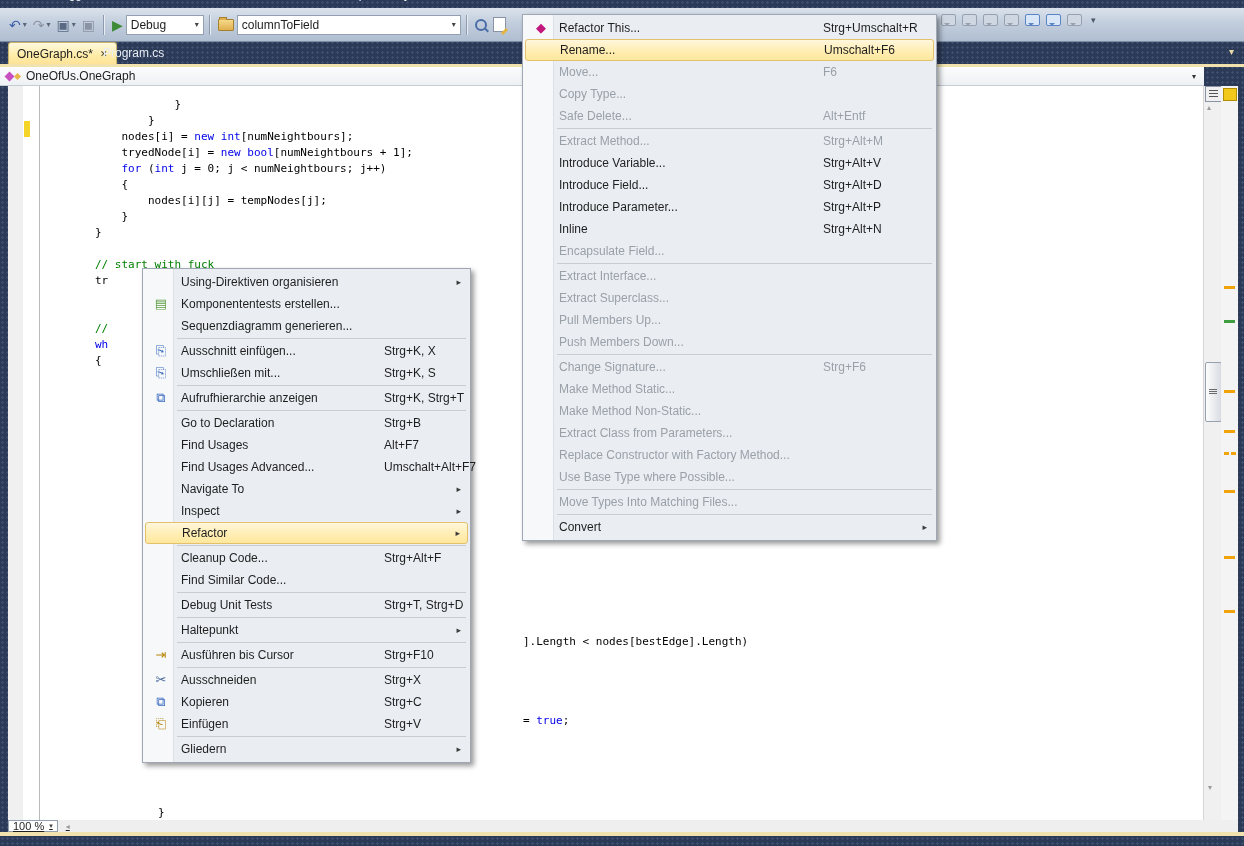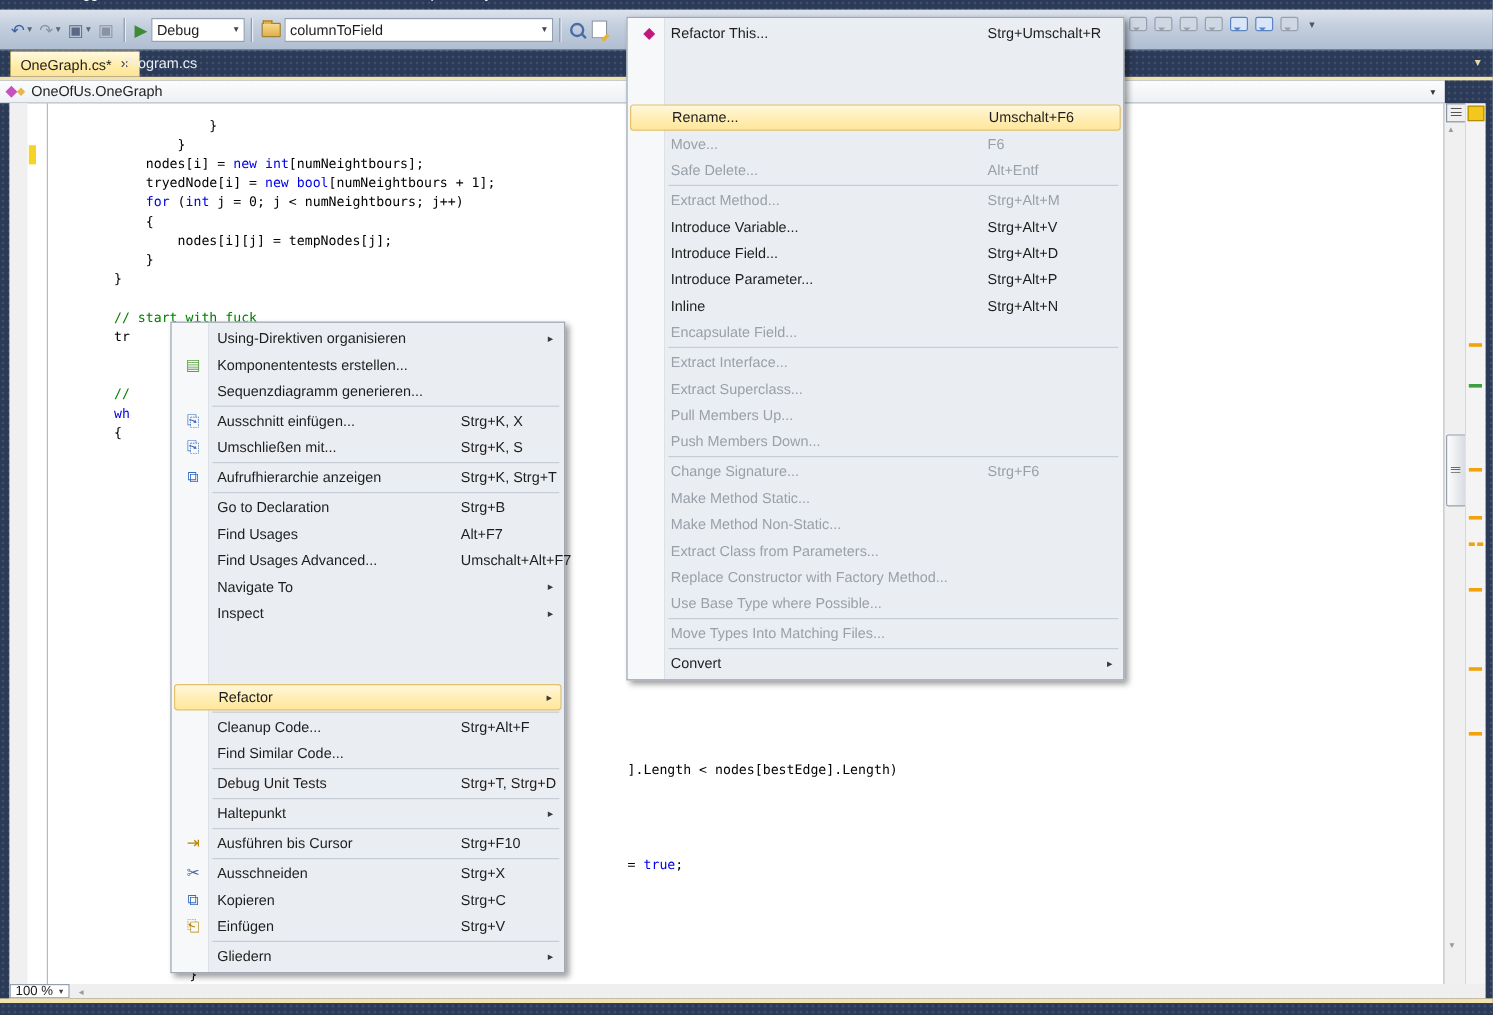--- a/index.html
+++ b/index.html
@@ -67,36 +67,36 @@
   #vup{position:absolute;left:3px;top:17px;font-size:8px;color:#9a9a9a;}
   #vthumb{position:absolute;left:1px;top:276px;width:15px;height:58px;background:linear-gradient(to right,#fdfdfd,#d8dce2);border:1px solid #96a0ae;border-radius:2px;}
   #vthumb:after{content:"";position:absolute;left:3px;top:26px;width:8px;height:5px;
                 background:repeating-linear-gradient(#6a6a6a 0 1px,transparent 1px 2px);}
   #vdown{position:absolute;left:4px;bottom:28px;font-size:8px;color:#9a9a9a;}
   #markerbar{position:absolute;left:1221px;top:86px;width:17px;height:734px;background:#f4f4f4;}
   #fstatus{position:absolute;left:2px;top:2px;width:12px;height:11px;background:#f3c81c;border:1px solid #b28f00;}
   .mdash{position:absolute;left:3px;width:11px;height:3px;}
   .mdash.split{width:5px;}
   
-  #hscroll{position:absolute;left:8px;top:820px;width:1230px;height:12px;background:#efefef;display:flex;align-items:center;}
+  #hscroll{position:absolute;left:8px;top:820px;width:1230px;height:12px;background:#efefef;display:flex;align-items:center;text-decoration:underline;}
   #zoombox{display:inline-flex;align-items:center;height:12px;background:#fff;border:1px solid #93a0b2;padding:0 4px;font-size:11px;box-sizing:border-box;}
   #zoombox .dd2{font-size:7px;margin-left:5px;color:#444;}
   #harrow{font-size:8px;color:#9a9a9a;margin-left:8px;}
   #tan2{position:absolute;left:0;top:832px;width:1244px;height:4px;background:#f2e3ae;}
   #statusbar{position:absolute;left:0;top:836px;width:1244px;height:10px;}
   
   .menu{position:absolute;background:#eaeef3;border:1px solid #9ea7b3;box-shadow:3px 3px 5px rgba(0,0,0,.4);
         padding:2px 1px;box-sizing:border-box;z-index:10;
         background-image:linear-gradient(to right,#f6f8fa 0,#f6f8fa 30px,#dce1e7 30px,#dce1e7 31px,#eaeef3 31px);}
   #ctxmenu{left:142px;top:268px;width:329px;}
   #submenu{left:522px;top:14px;width:415px;}
   .menu-row{position:relative;height:22px;line-height:22px;margin:0 1px;box-sizing:border-box;cursor:default;}
   .ctx .menu-row{padding-left:36px;}
   .sub .menu-row{padding-left:34px;}
-  .menu-row.hl{background:linear-gradient(#fff7dd,#ffefb9 45%,#ffe79c);border:1px solid #e2c06c;border-radius:3px;line-height:20px;margin-top:48px;}
+  .menu-row.hl{background:linear-gradient(#fff7dd,#ffefb9 45%,#ffe79c);border:1px solid #e2c06c;border-radius:3px;line-height:20px;}
   .menu-row.dis{color:#9aa0a8;}
   .msc{position:absolute;top:0;}
   .ctx .msc{left:239px;}
   .sub .msc{left:298px;}
   .marr{position:absolute;right:7px;top:0;font-size:9px;color:#3a3a3a;}
   .micon{position:absolute;left:5px;top:0;width:22px;text-align:center;font-size:13px;}
   .msep{height:1px;background:#c7cdd4;margin:1px 3px 1px 33px;}
 </style>
 </head>
 <body>
@@ -259,20 +259,21 @@
       <div class="menu-row"><span class="micon" style="color: rgb(74, 107, 155);">✂</span><span>Ausschneiden</span><span class="msc">Strg+X</span></div>
       <div class="menu-row"><span class="micon" style="color: rgb(59, 107, 191);">⧉</span><span>Kopieren</span><span class="msc">Strg+C</span></div>
       <div class="menu-row"><span class="micon" style="color: rgb(184, 134, 11);">⎗</span><span>Einfügen</span><span class="msc">Strg+V</span></div>
       <div class="msep"></div>
       <div class="menu-row"><span>Gliedern</span><span class="marr">▸</span></div>
     </div>
   <div id="submenu" class="menu sub">
       <div class="menu-row"><span class="micon" style="color: rgb(194, 24, 126);">◆</span><span>Refactor This...</span><span class="msc">Strg+Umschalt+R</span></div>
       <div class="menu-row hl"><span>Rename...</span><span class="msc">Umschalt+F6</span></div>
       <div class="menu-row dis"><span>Move...</span><span class="msc">F6</span></div>
+      <div class="menu-row dis"><span>Copy Type...</span></div>
       <div class="menu-row dis"><span>Safe Delete...</span><span class="msc">Alt+Entf</span></div>
       <div class="msep"></div>
       <div class="menu-row dis"><span>Extract Method...</span><span class="msc">Strg+Alt+M</span></div>
       <div class="menu-row"><span>Introduce Variable...</span><span class="msc">Strg+Alt+V</span></div>
       <div class="menu-row"><span>Introduce Field...</span><span class="msc">Strg+Alt+D</span></div>
       <div class="menu-row"><span>Introduce Parameter...</span><span class="msc">Strg+Alt+P</span></div>
       <div class="menu-row"><span>Inline</span><span class="msc">Strg+Alt+N</span></div>
       <div class="menu-row dis"><span>Encapsulate Field...</span></div>
       <div class="msep"></div>
       <div class="menu-row dis"><span>Extract Interface...</span></div>

